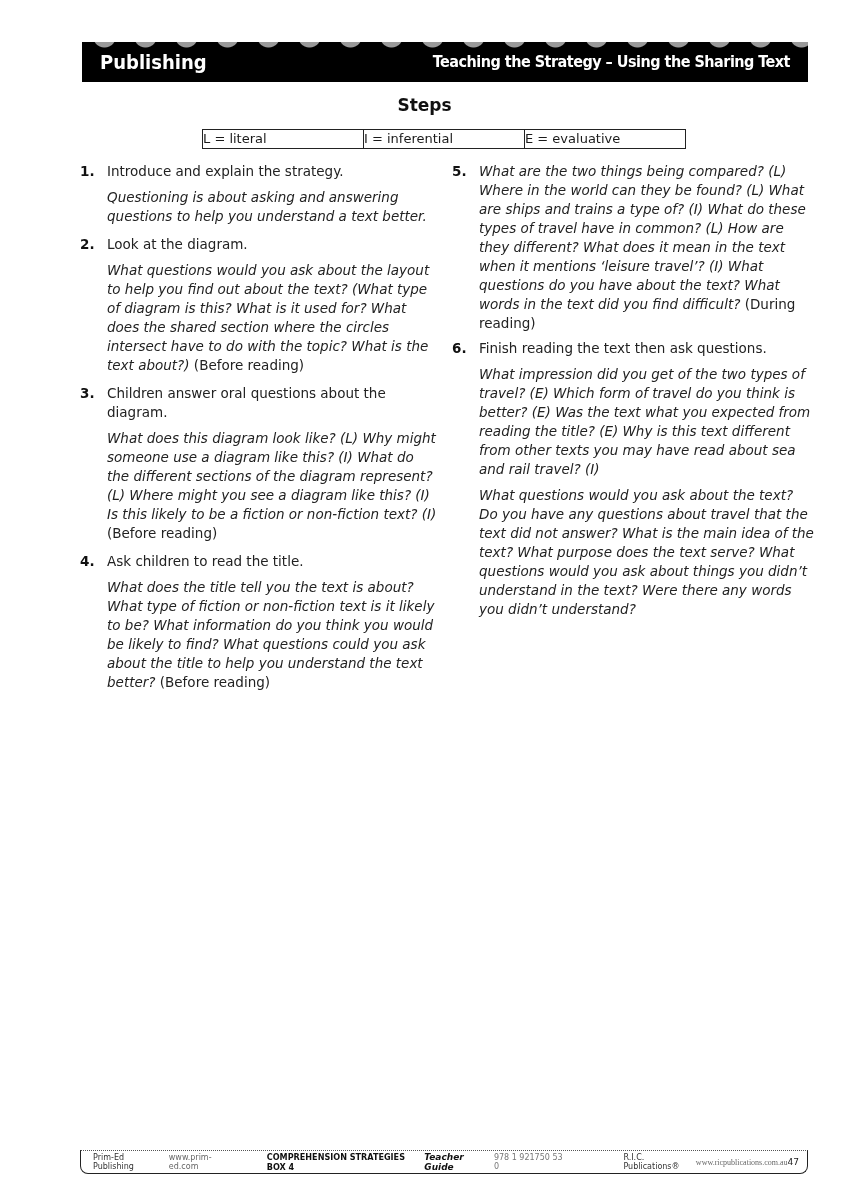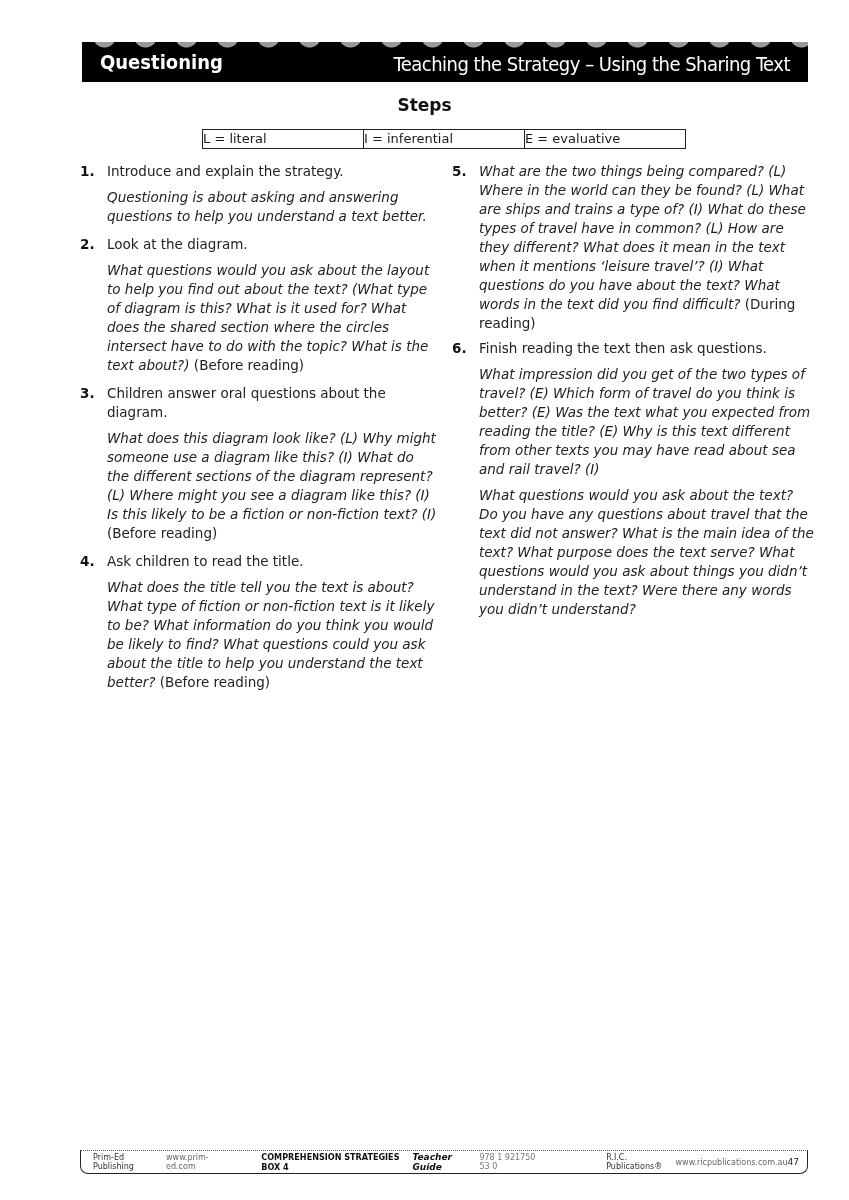--- a/index.html
+++ b/index.html
@@ -18,21 +18,21 @@
     background-repeat: repeat-x;
   }
   .banner-left {
     position: absolute; left: 18px; top: 8px;
     font-family: "DejaVu Sans Condensed", "DejaVu Sans", sans-serif;
     font-weight: bold; font-size: 20px; color: #fff; letter-spacing: 0px;
   }
   .banner-right {
     position: absolute; right: 18px; top: 10px;
     font-family: "DejaVu Sans Condensed", "DejaVu Sans", sans-serif;
-    font-weight: normal; font-size: 20px; color: #fff; letter-spacing: -0.5px;
+    font-weight: bold; font-size: 16px; color: #fff; letter-spacing: -0.5px;
   }
   .steps-title {
     position: absolute; left: 0; width: 849px; top: 95px; text-align: center;
     font-weight: bold; font-size: 17px; color: #111;
   }
   .legend {
     position: absolute; left: 202px; top: 129px; width: 484px; height: 20px;
     border: 1.5px solid #222; display: flex; box-sizing: border-box;
   }
   .legend-cell {
@@ -59,28 +59,28 @@
     border: 1.5px solid #222; border-top: 1px dotted #555; border-radius: 0 0 8px 8px;
     box-sizing: border-box; font-size: 8px; color: #333;
     display: flex; align-items: center;
   }
   .f-pub { margin-left: 12px; }
   .f-url1 { margin-left: 8px; color: #666; }
   .f-title { margin-left: 32px; font-weight: bold; font-size: 9px; color: #111; font-family: "DejaVu Sans Condensed","DejaVu Sans",sans-serif; }
   .f-guide { margin-left: 4px; font-weight: bold; font-style: italic; font-size: 9px; color: #111; }
   .f-isbn { margin-left: 4px; color: #777; }
   .f-ric { margin-left: 40px; padding-left: 20px; }
-  .f-url2 { margin-left: 0; color: #666; }
+  .f-url2 { margin-left: 0; color: #666; font-family: Liberation Serif, serif; }
   .f-page { margin-left: auto; margin-right: 8px; font-size: 9px; color: #222; }
 </style>
 </head>
 <body>
 
 <div class="banner">
-  <span class="banner-left">Questioning</span>
+  <span class="banner-left">Publishing</span>
   <span class="banner-right">Teaching the Strategy – Using the Sharing Text</span>
 </div>
 
 <div class="steps-title">Steps</div>
 
 <div class="legend">
   <div class="legend-cell">L = literal</div>
   <div class="legend-cell">I = inferential</div>
   <div class="legend-cell">E = evaluative</div>
 </div>

